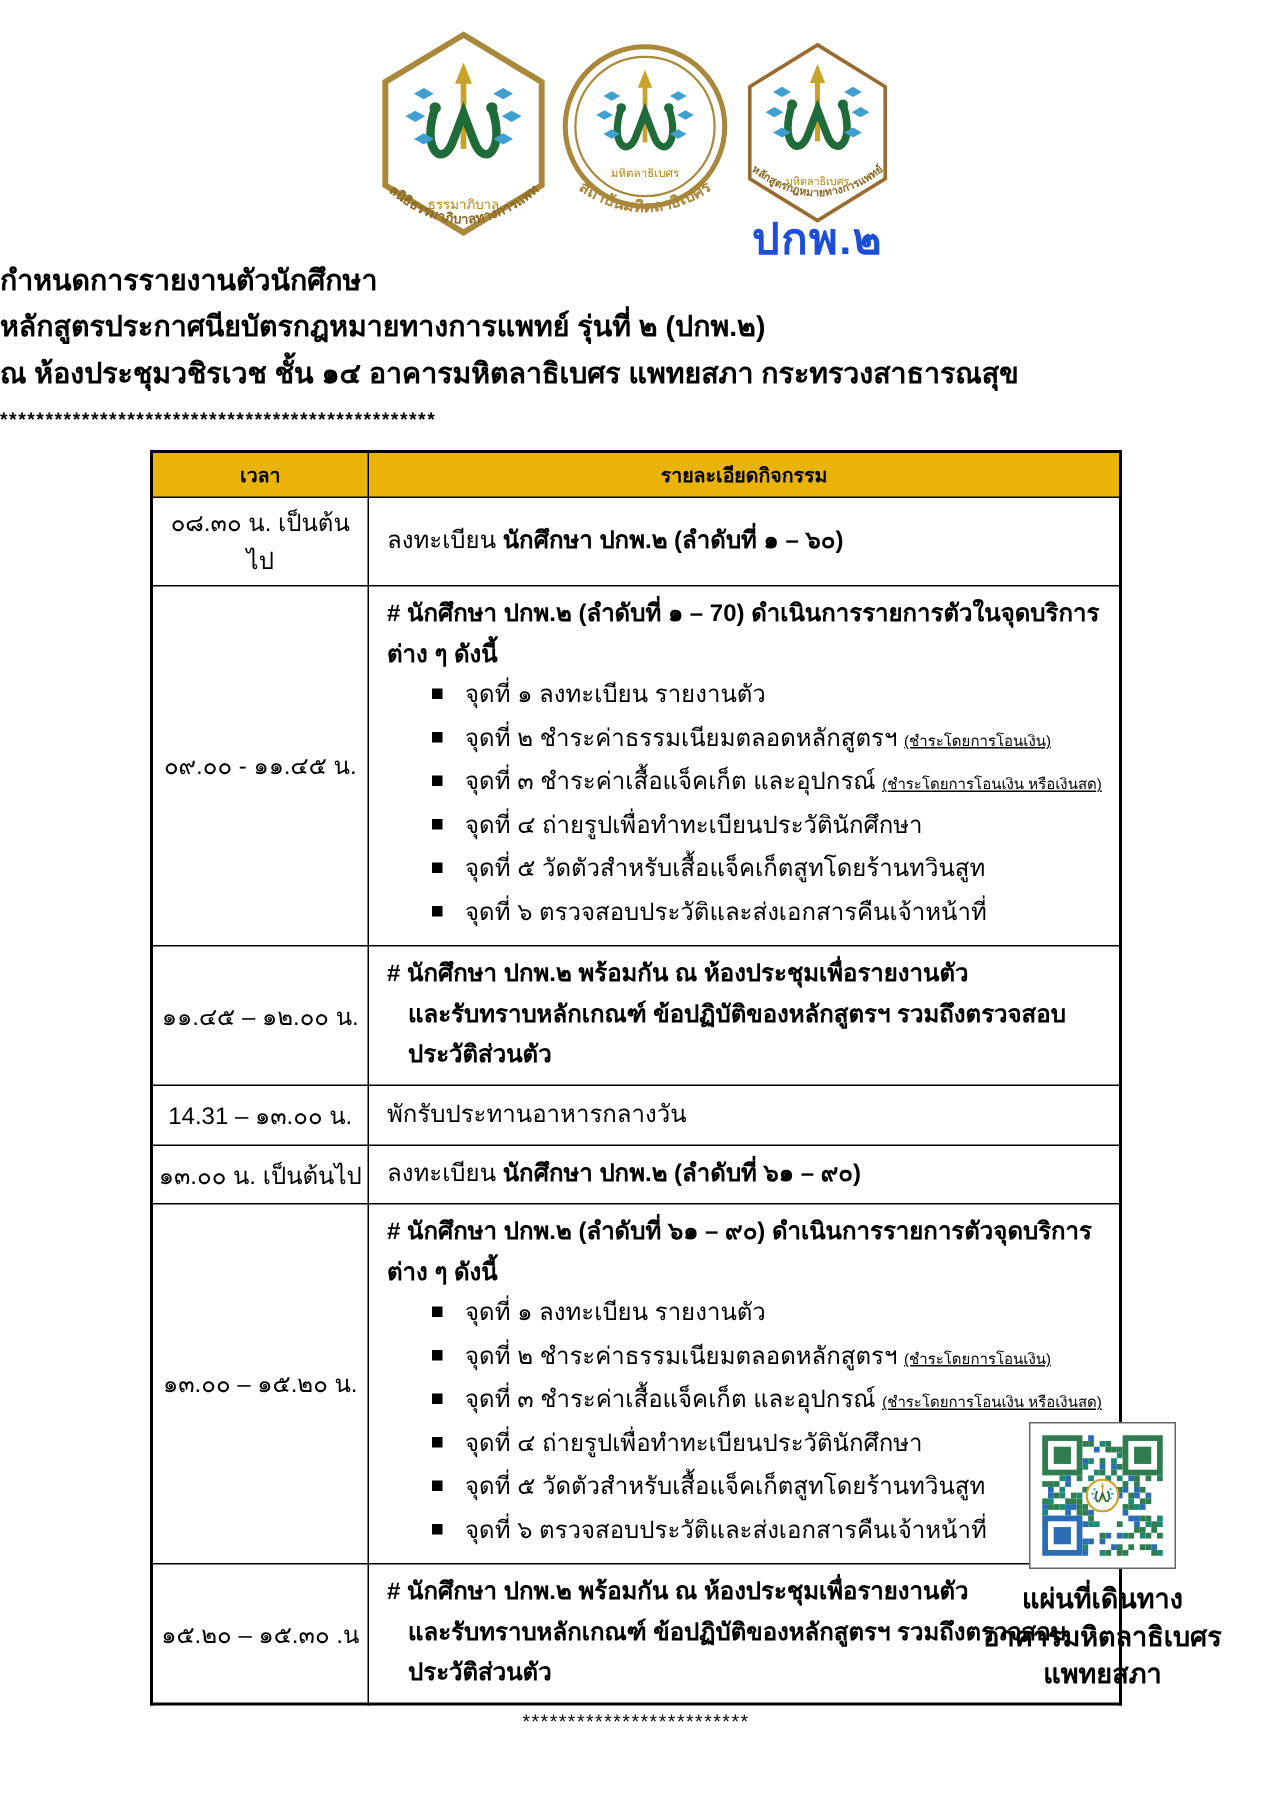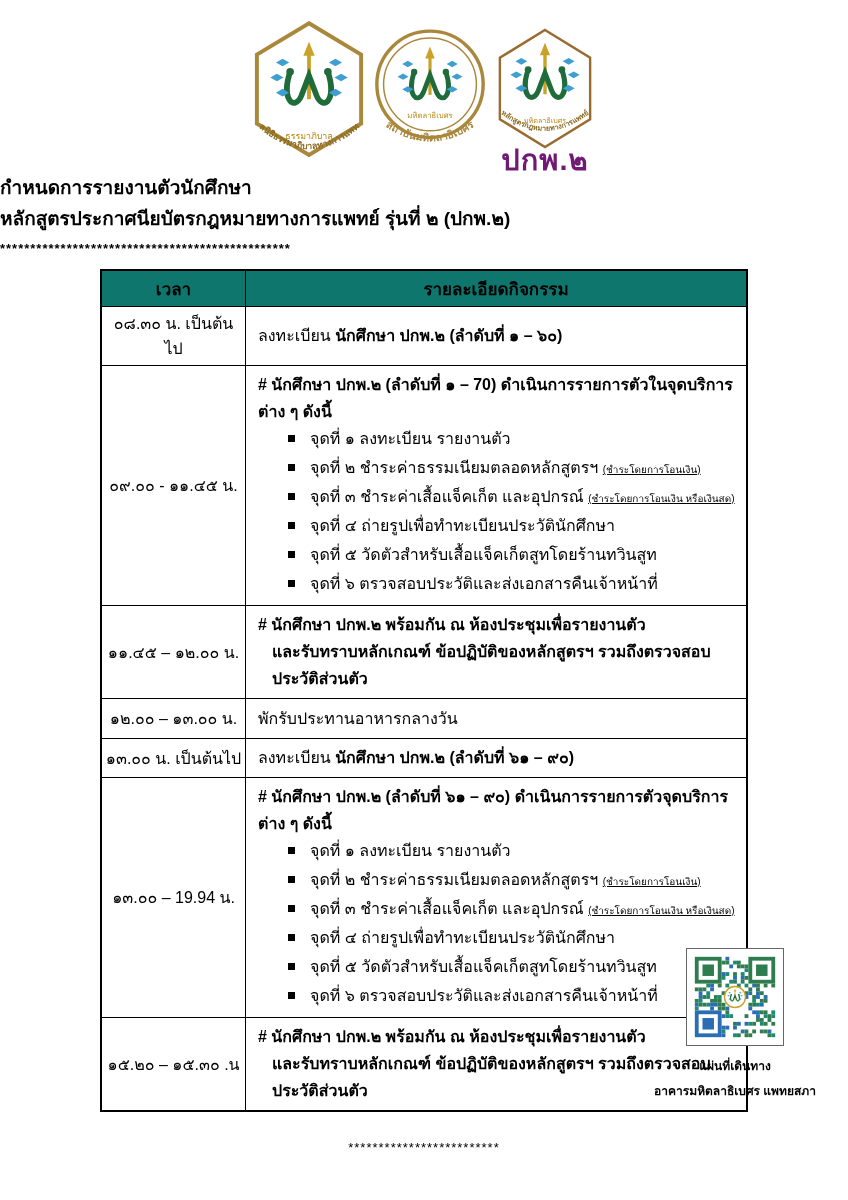--- a/index.html
+++ b/index.html
@@ -2,41 +2,41 @@
 <html><head>
 <meta charset="utf-8">
 <style>
   html,body{margin:0;padding:0;background:#fff;}
   .page{position:relative;width:848px;height:1200px;background:#fff;overflow:hidden;
         font-family:"Liberation Sans",sans-serif;color:#000;}
   
   .logos{display:flex;justify-content:center;align-items:flex-start;gap:4px;padding-top:20px;height:152px;}
   .logo2{margin-top:8px;}
   .logo3wrap{display:flex;flex-direction:column;align-items:center;margin-top:8px;}
-  .badge{font-size:29px;font-weight:bold;color:#701a75;line-height:30px;margin-top:-4px;letter-spacing:1px;}
+  .badge{font-size:29px;font-weight:bold;color:#1d4ed8;line-height:30px;margin-top:-4px;letter-spacing:1px;}
   
   .titles{margin-top:0px;}
   .t{font-size:19px;font-weight:bold;line-height:31px;}
   .sep{font-size:13px;font-weight:bold;letter-spacing:1px;margin-top:7px;}
   
   table.sched{border-collapse:collapse;margin:13px 0 0 100px;width:648px;border:2px solid #000;}
   table.sched th,table.sched td{border:1px solid #000;}
-  th.h{background:#0f766e;font-size:17px;font-weight:bold;padding:4px 2px;}
+  th.h{background:#eab308;font-size:13px;font-weight:bold;padding:4px 2px;}
   td.time{width:137px;text-align:center;vertical-align:middle;font-size:16px;padding:4px 3px;}
   td.detail{font-size:16px;padding:5px 8px 6px 12px;line-height:27px;vertical-align:middle;}
   .b{font-weight:bold;}
   .indent{padding-left:14px;}
   .bullet{padding-left:30px;}
   .bullet::before{content:"";display:inline-block;width:7px;height:7px;background:#000;margin-right:15px;vertical-align:2px;}
   .note{font-weight:normal;font-size:10px;text-decoration:underline;}
   .r1{height:38px;margin-top:38px;}.r3{height:60px;}.r4{height:40px;}.r5{height:38px;margin-left:19px;}.r7{height:58px;}
   
   .qr-block{position:absolute;left:642px;top:948px;width:186px;text-align:center;}
   .qr-frame{display:inline-block;padding:4px;border:1px solid #666;background:#fff;line-height:0;}
-  .qr-caption{margin-top:8px;font-size:12px;font-weight:bold;line-height:25px;}
+  .qr-caption{margin-top:8px;font-size:18px;font-weight:bold;line-height:25px;}
   .bottom-sep{position:absolute;left:0;right:0;top:1140px;text-align:center;font-size:13px;letter-spacing:1px;}
   .defs-hidden{position:absolute;width:0;height:0;}
 </style>
 </head>
 <body>
 
 <div class="page">
 
   <svg class="defs-hidden" aria-hidden="true">
     <defs>
@@ -88,20 +88,21 @@
           <textPath href="#arcR" startOffset="50%" text-anchor="middle">หลักสูตรกฎหมายทางการแพทย์</textPath>
         </text>
       </svg>
       <div class="badge">ปกพ.๒</div>
     </div>
   </div>
 
   <div class="titles">
     <div class="t">กำหนดการรายงานตัวนักศึกษา</div>
     <div class="t">หลักสูตรประกาศนียบัตรกฎหมายทางการแพทย์ รุ่นที่ ๒ (ปกพ.๒)</div>
+    <div class="t">ณ ห้องประชุมวชิรเวช ชั้น ๑๔ อาคารมหิตลาธิเบศร แพทยสภา กระทรวงสาธารณสุข</div>
     <div class="sep">************************************************</div>
   </div>
 
   <table class="sched">
     <tbody>
         <tr>
       <th class="h">เวลา</th>
       <th class="h">รายละเอียดกิจกรรม</th>
     </tr>
 
@@ -125,31 +126,31 @@
 
     <tr class="r3">
       <td class="time">๑๑.๔๕ – ๑๒.๐๐ น.</td>
       <td class="detail">
         <div class="b"># นักศึกษา ปกพ.๒ พร้อมกัน ณ ห้องประชุมเพื่อรายงานตัว</div>
         <div class="b indent">และรับทราบหลักเกณฑ์ ข้อปฏิบัติของหลักสูตรฯ รวมถึงตรวจสอบประวัติส่วนตัว</div>
       </td>
     </tr>
 
     <tr class="r4">
-      <td class="time">๑๒.๐๐ – ๑๓.๐๐ น.</td>
+      <td class="time">14.31 – ๑๓.๐๐ น.</td>
       <td class="detail"><span>พักรับประทานอาหารกลางวัน</span><span class="b"></span></td>
     </tr>
 
     <tr class="r5">
       <td class="time">๑๓.๐๐ น. เป็นต้นไป</td>
       <td class="detail"><span>ลงทะเบียน </span><span class="b">นักศึกษา ปกพ.๒ (ลำดับที่ ๖๑ – ๙๐)</span></td>
     </tr>
 
     <tr>
-      <td class="time">๑๓.๐๐ – 19.94 น.</td>
+      <td class="time">๑๓.๐๐ – ๑๕.๒๐ น.</td>
       <td class="detail">
         <div class="b"># นักศึกษา ปกพ.๒ (ลำดับที่ ๖๑ – ๙๐) ดำเนินการรายการตัวจุดบริการต่าง ๆ ดังนี้</div>
         <div class="bullet"><span>จุดที่ ๑ ลงทะเบียน รายงานตัว</span><span class="note"></span></div>
         <div class="bullet"><span>จุดที่ ๒ ชำระค่าธรรมเนียมตลอดหลักสูตรฯ </span><span class="note">(ชำระโดยการโอนเงิน)</span></div>
         <div class="bullet"><span>จุดที่ ๓ ชำระค่าเสื้อแจ็คเก็ต และอุปกรณ์ </span><span class="note">(ชำระโดยการโอนเงิน หรือเงินสด)</span></div>
         <div class="bullet"><span>จุดที่ ๔ ถ่ายรูปเพื่อทำทะเบียนประวัตินักศึกษา</span><span class="note"></span></div>
         <div class="bullet"><span>จุดที่ ๕ วัดตัวสำหรับเสื้อแจ็คเก็ตสูทโดยร้านทวินสูท</span><span class="note"></span></div>
         <div class="bullet"><span>จุดที่ ๖ ตรวจสอบประวัติและส่งเอกสารคืนเจ้าหน้าที่</span><span class="note"></span></div>
       </td>
     </tr>

